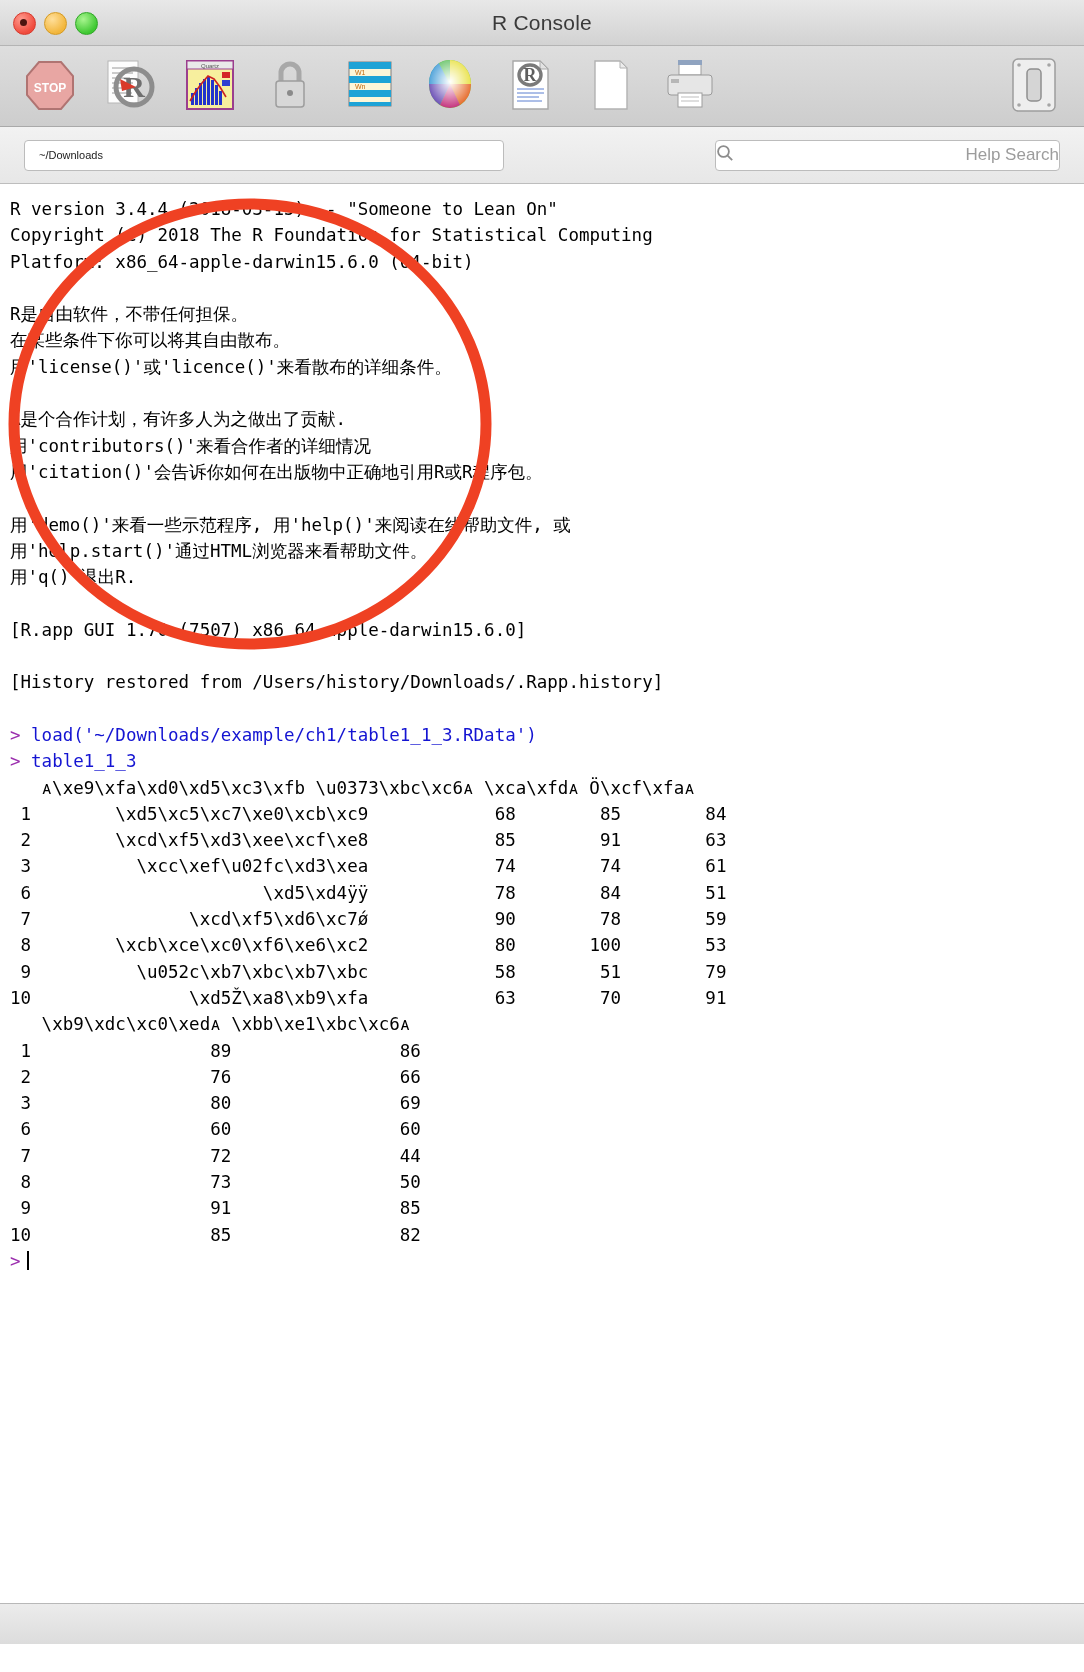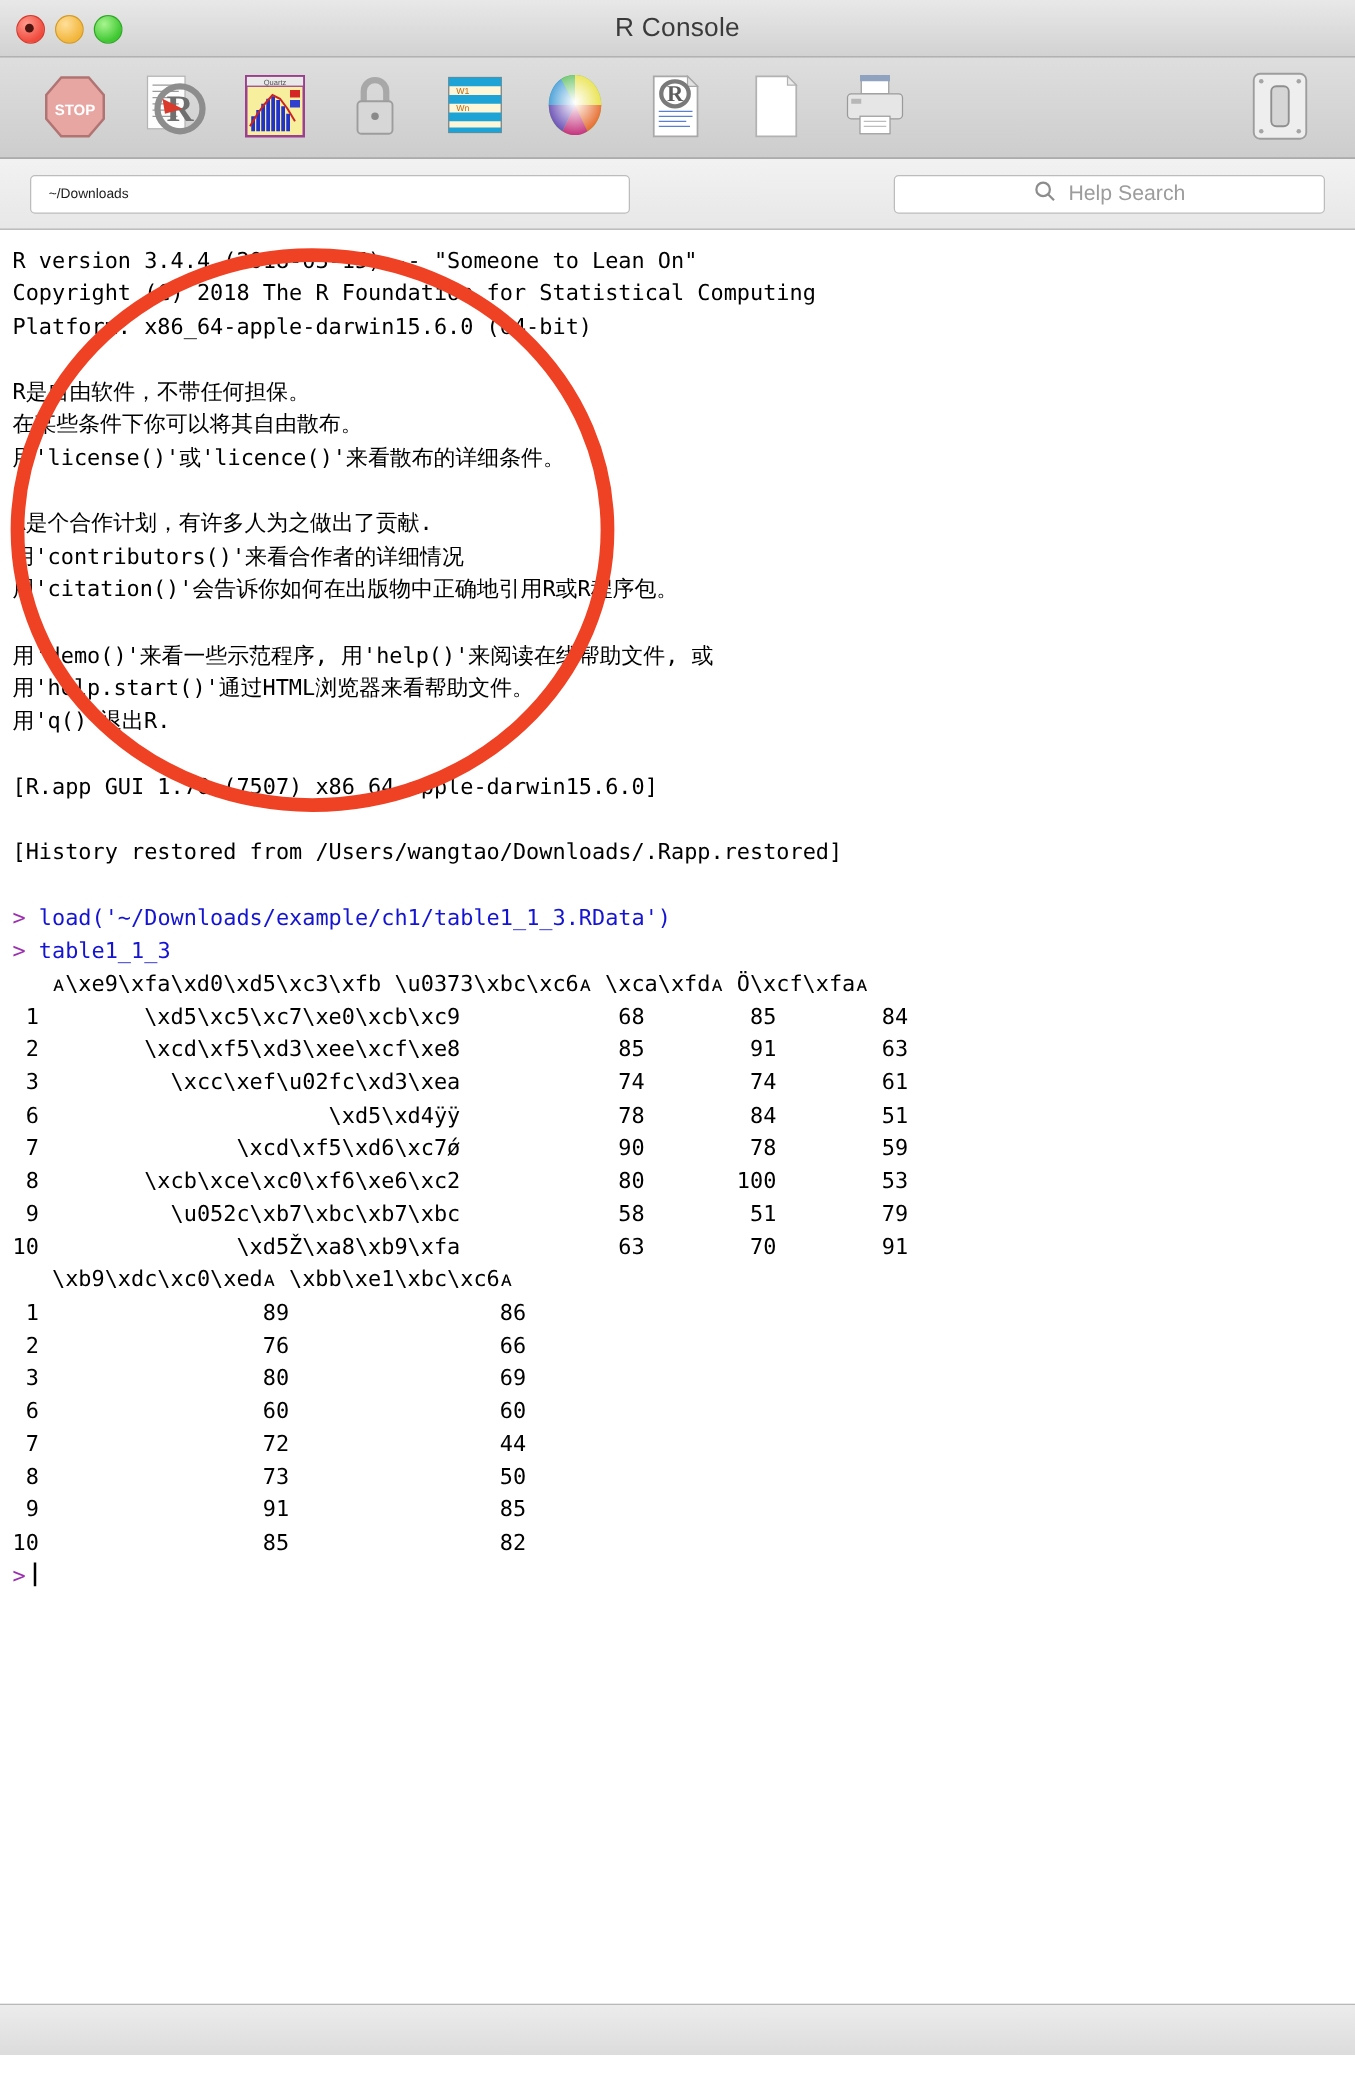--- a/index.html
+++ b/index.html
@@ -63,21 +63,21 @@
     letter-spacing: 0.2px;
   }
 
   
   .toolbar {
     height: 80px;
     background: linear-gradient(to bottom, #dedede 0%, #cdcdcd 100%);
     border-bottom: 1px solid #a9a9a9;
     display: flex;
     align-items: center;
-    padding: 0 32px;
+    padding: 0 22px;
     flex: 0 0 auto;
     position: relative;
   }
   .tb-icons {
     display: flex;
     align-items: center;
     gap: 24px;
   }
   .tbi {
     width: 56px;
@@ -115,21 +115,21 @@
   }
   .searchwrap { flex: 1 1 auto; display: flex; justify-content: flex-end; }
   .searchfield {
     width: 345px;
     height: 31px;
     background: #ffffff;
     border: 1px solid #bcbcbc;
     border-radius: 4px;
     display: flex;
     align-items: center;
-    justify-content: center;
+    justify-content: space-between;
     gap: 10px;
     font-size: 17px;
     color: #9c9c9c;
     box-sizing: border-box;
   }
 
   
   .console {
     position: relative;
     flex: 1 1 auto;
@@ -358,21 +358,21 @@
 <span>R</span><span class="cjk">是个合作计划，有许多人为之做出了贡献</span><span>.</span>
 <span class="cjk">用</span><span>'contributors()'</span><span class="cjk">来看合作者的详细情况</span>
 <span class="cjk">用</span><span>'citation()'</span><span class="cjk">会告诉你如何在出版物中正确地引用</span><span>R</span><span class="cjk">或</span><span>R</span><span class="cjk">程序包。</span>
 
 <span class="cjk">用</span><span>'demo()'</span><span class="cjk">来看一些示范程序</span><span>, </span><span class="cjk">用</span><span>'help()'</span><span class="cjk">来阅读在线帮助文件</span><span>, </span><span class="cjk">或</span>
 <span class="cjk">用</span><span>'help.start()'</span><span class="cjk">通过</span><span>HTML</span><span class="cjk">浏览器来看帮助文件。</span>
 <span class="cjk">用</span><span>'q()'</span><span class="cjk">退出</span><span>R.</span>
 
 <span>[R.app GUI 1.70 (7507) x86_64-apple-darwin15.6.0]</span>
 
-<span>[History restored from /Users/wangtao/Downloads/.Rapp.restored]</span>
+<span>[History restored from /Users/history/Downloads/.Rapp.history]</span>
 
 <span class="prompt">&gt; </span><span class="cmd">load('~/Downloads/example/ch1/table1_1_3.RData')</span>
 <span class="prompt">&gt; </span><span class="cmd">table1_1_3</span>
 <span>   ᴀ\xe9\xfa\xd0\xd5\xc3\xfb \u0373\xbc\xc6ᴀ \xca\xfdᴀ Ö\xcf\xfaᴀ</span>
 <span> 1        \xd5\xc5\xc7\xe0\xcb\xc9            68        85        84</span>
 <span> 2        \xcd\xf5\xd3\xee\xcf\xe8            85        91        63</span>
 <span> 3          \xcc\xef\u02fc\xd3\xea            74        74        61</span>
 <span> 6                      \xd5\xd4ÿÿ            78        84        51</span>
 <span> 7               \xcd\xf5\xd6\xc7ǿ            90        78        59</span>
 <span> 8        \xcb\xce\xc0\xf6\xe6\xc2            80       100        53</span>

